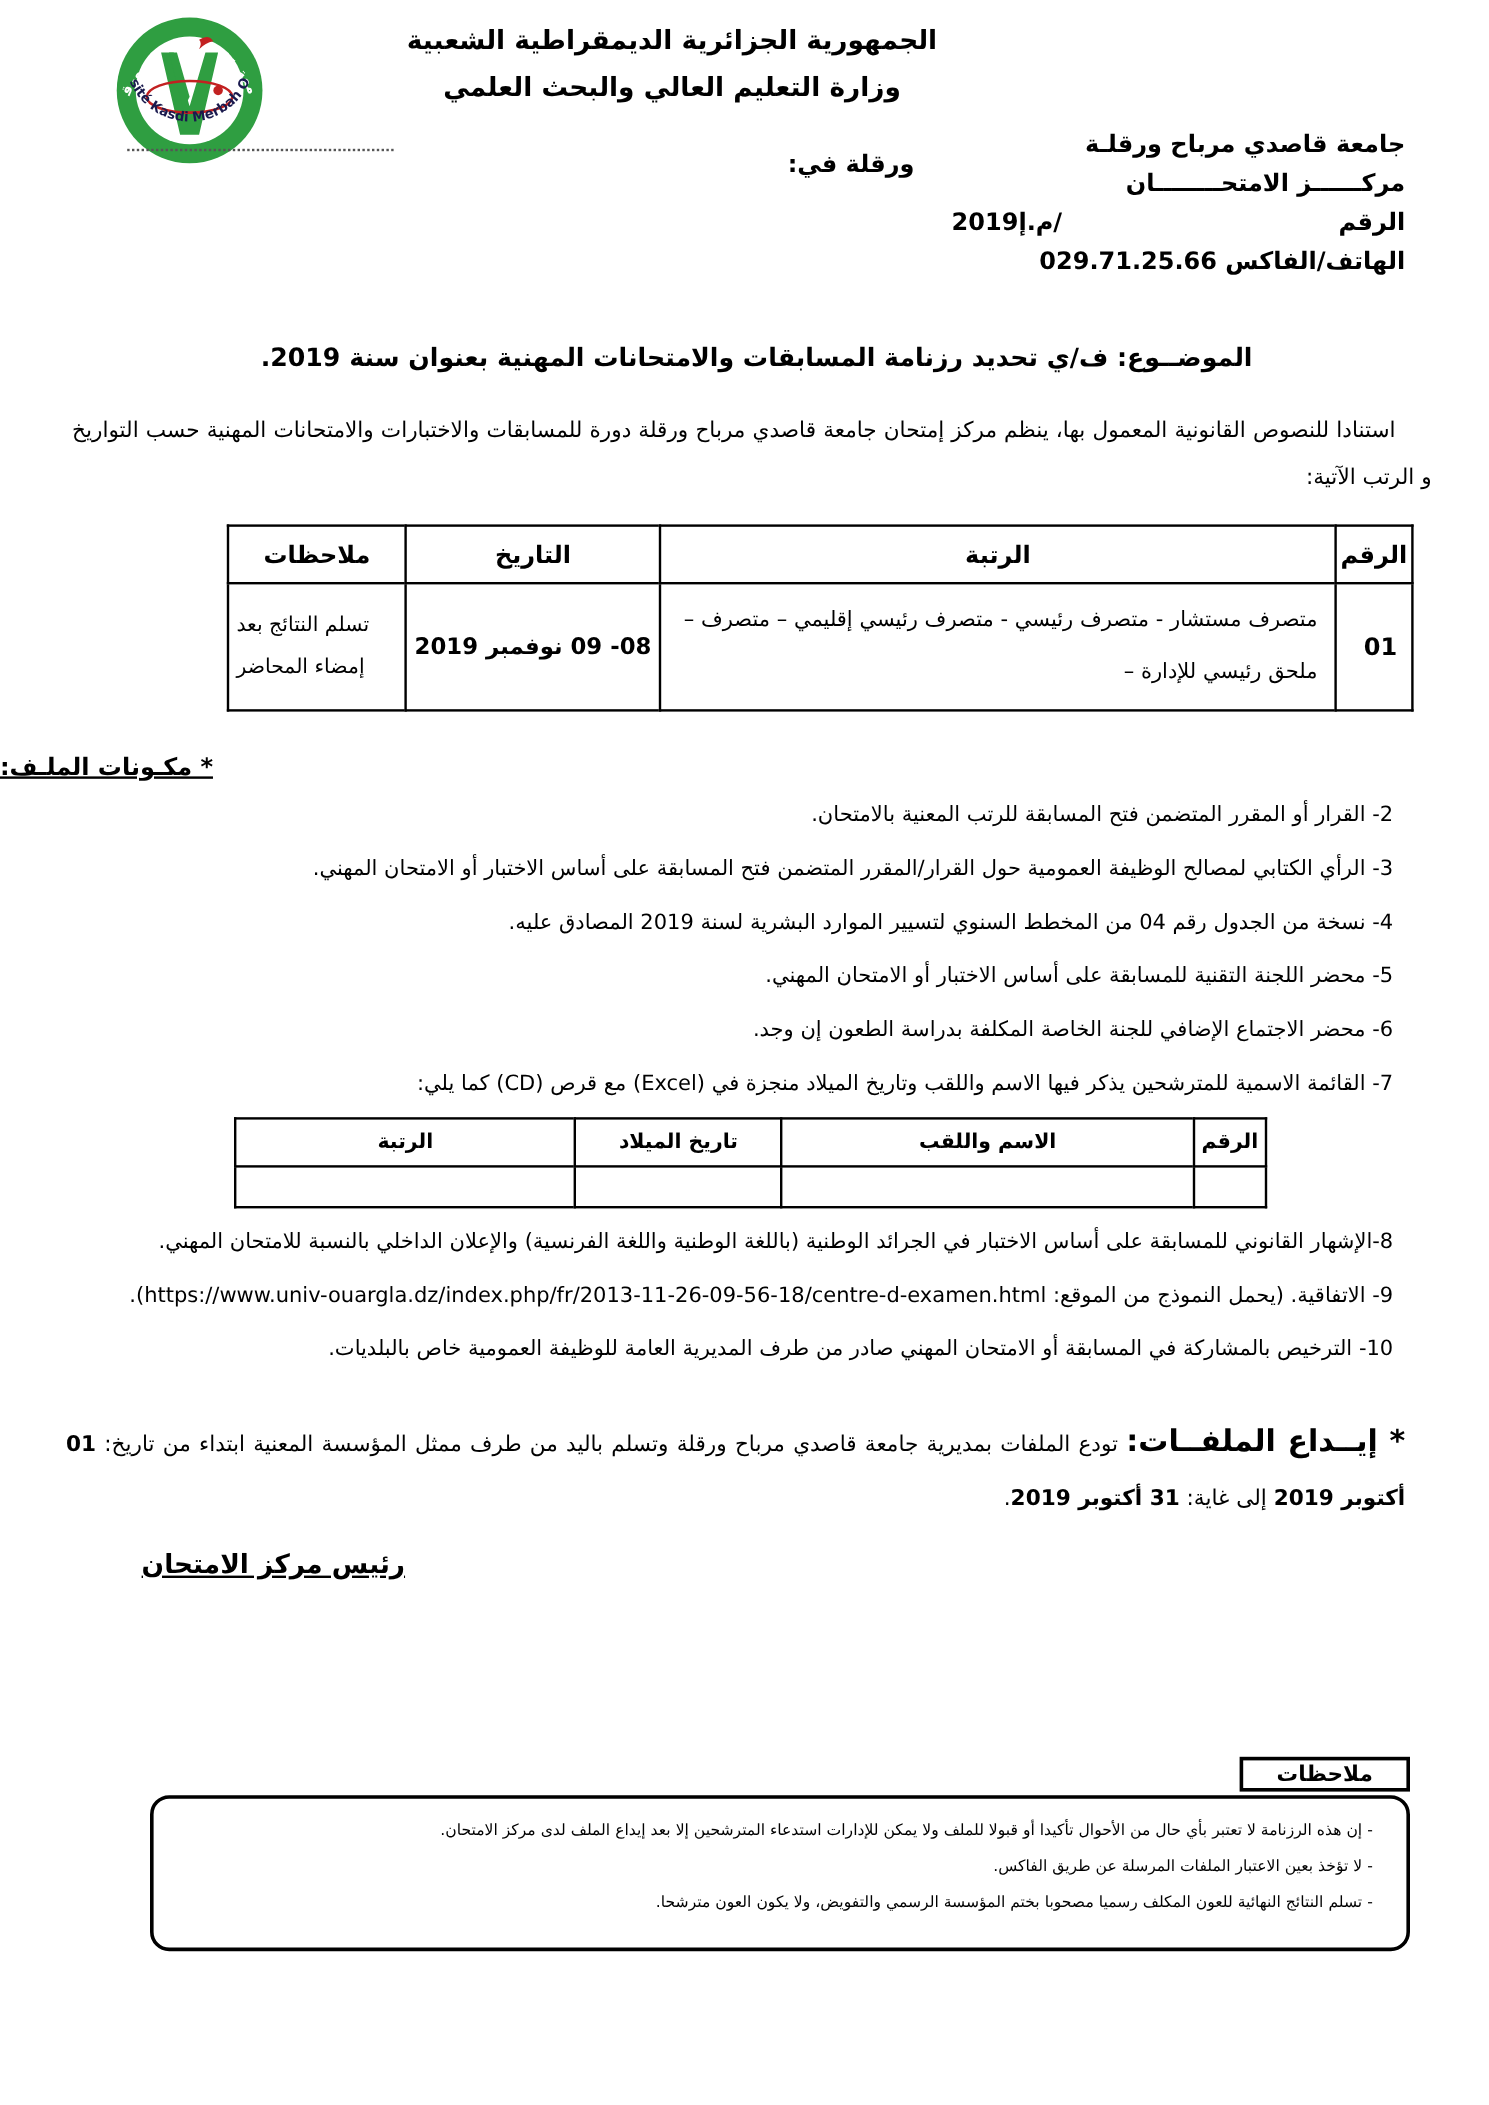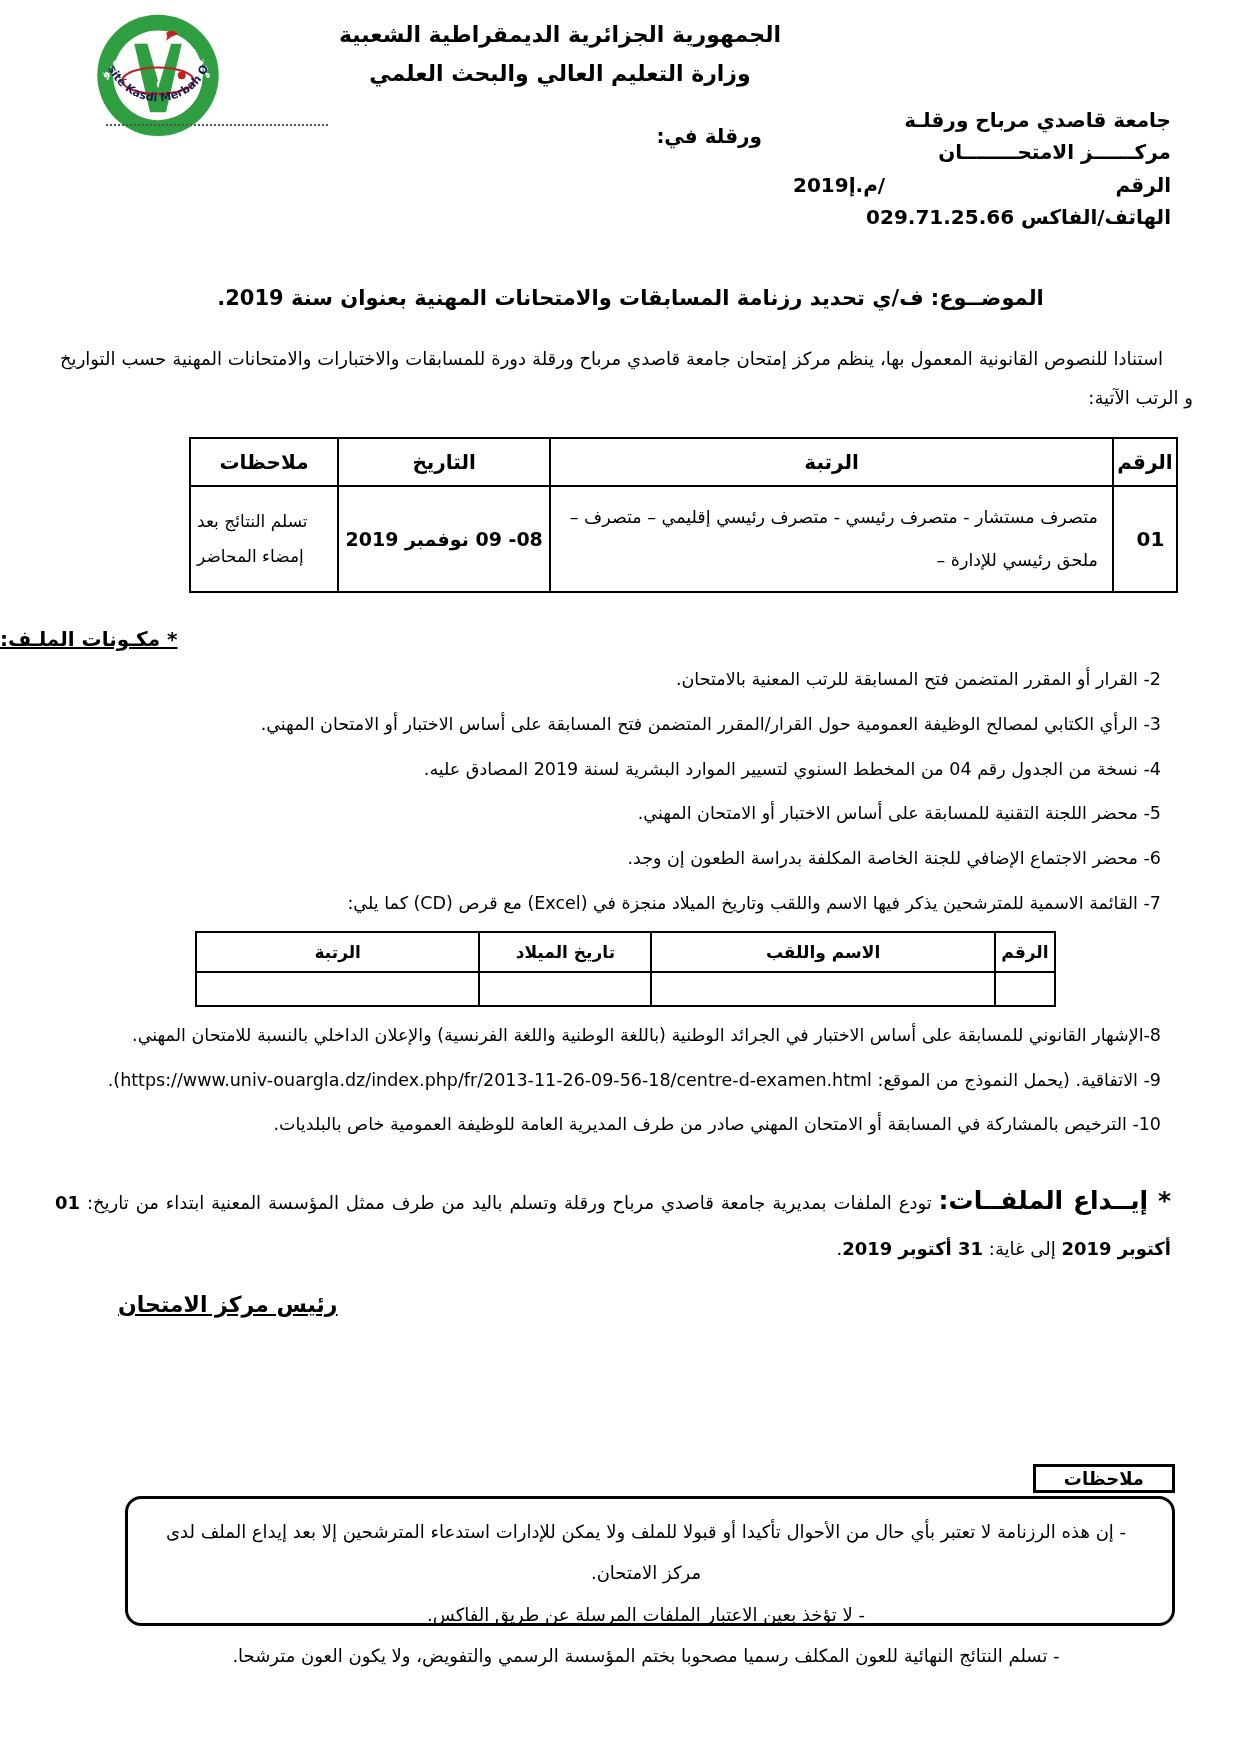--- a/index.html
+++ b/index.html
@@ -75,21 +75,21 @@
   
   .notes-box{
     position:absolute;left:125px;right:66px;top:1496px;height:124px;
     border:3px solid #000;border-radius:16px;background:#fff;
   }
   .notes-label{
     position:absolute;top:-35px;right:-3px;
     border:3px solid #000;background:#fff;
     padding:1px 28px;font-weight:bold;font-size:18px;
   }
-  .notes-content{padding:12px 28px 8px 20px;font-size:18px;line-height:2.3;text-align:center;}
+  .notes-content{padding:12px 28px 8px 20px;font-size:13px;line-height:2.3;text-align:right;}
   .url{direction:ltr;unicode-bidi:embed;}
 </style>
 </head>
 <body>
 
 <div class="page">
 
   <div class="header">
 
     <div class="logo">

